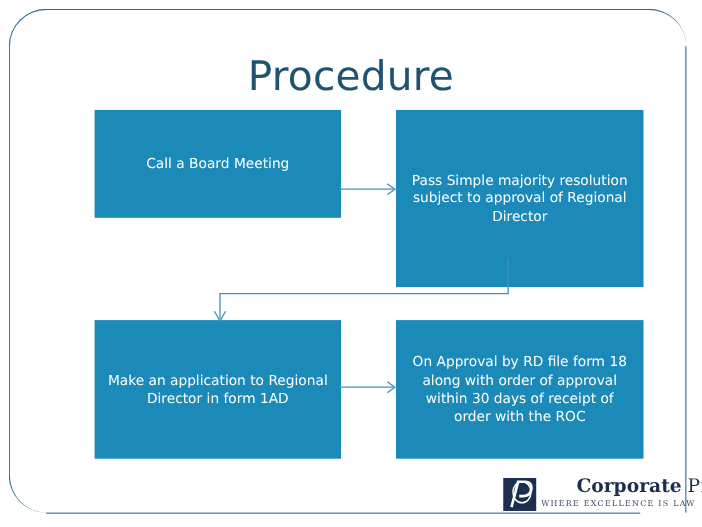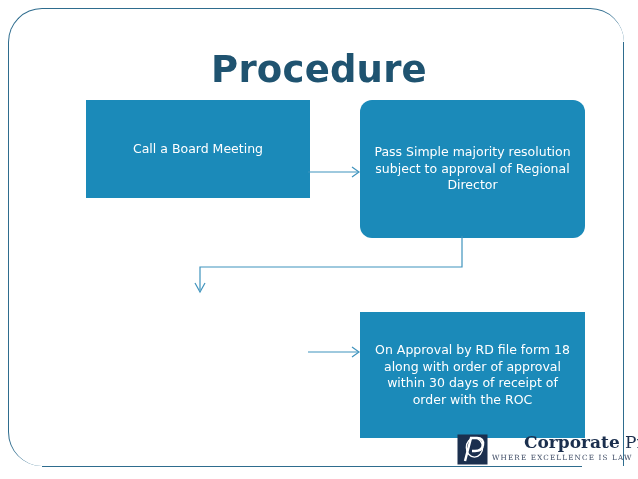--- a/index.html
+++ b/index.html
@@ -51,21 +51,21 @@
     background: #2e6c8e;
   }
 
   .slide-title {
     position: absolute;
     left: 0;
     top: 48px;
     width: 638px;
     text-align: center;
     font-size: 37px;
-    font-weight: 700;
+    font-weight: 400;
     color: #1f5370;
     letter-spacing: 0.2px;
     font-family: "DejaVu Sans", sans-serif;
   }
 
   .node {
     position: absolute;
     background: #1b8ab9;
     color: #ffffff;
     display: flex;
@@ -77,23 +77,23 @@
     font-family: "DejaVu Sans", sans-serif;
     box-sizing: border-box;
     padding: 4px 10px;
   }
   .node-text {
     display: block;
     width: 100%;
   }
 
   #node-1 { left: 86px;  top: 100px; width: 224px; height: 98px; }
-  #node-2 { left: 360px; top: 100px; width: 225px; height: 138px; border-radius: 12px; }
+  #node-2 { left: 360px; top: 100px; width: 225px; height: 161px; }
   #node-3 { left: 86px;  top: 291px; width: 224px; height: 126px; }
-  #node-4 { left: 360px; top: 291px; width: 225px; height: 126px; margin-top: 21px; }
+  #node-4 { left: 360px; top: 291px; width: 225px; height: 126px; }
 
   .connector {
     position: absolute;
     pointer-events: none;
   }
   #conn-1-2 { left: 308px; top: 156px; width: 56px; height: 32px; }
   #conn-2-3 { left: 190px; top: 236px; width: 290px; height: 62px; }
   #conn-3-4 { left: 308px; top: 336px; width: 56px; height: 32px; }
 
   
@@ -154,20 +154,23 @@
   <div class="slide-title">Procedure</div>
 
   <div class="node" id="node-1">
     <span class="node-text">Call a Board Meeting</span>
   </div>
 
   <div class="node" id="node-2">
     <span class="node-text">Pass Simple majority resolution subject to approval of Regional Director</span>
   </div>
 
+  <div class="node" id="node-3">
+    <span class="node-text">Make an application to Regional Director in form 1AD</span>
+  </div>
 
   <div class="node" id="node-4">
     <span class="node-text">On Approval by RD file form 18 along with order of approval within 30 days of receipt of order with the ROC</span>
   </div>
 
   <svg class="connector" id="conn-1-2" viewBox="0 0 56 32">
     <line x1="0" y1="16" x2="50" y2="16" stroke="#3f93bd" stroke-width="1.2"></line>
     <polyline points="44,11 51,16 44,21" fill="none" stroke="#3f93bd" stroke-width="1.2"></polyline>
   </svg>
 

